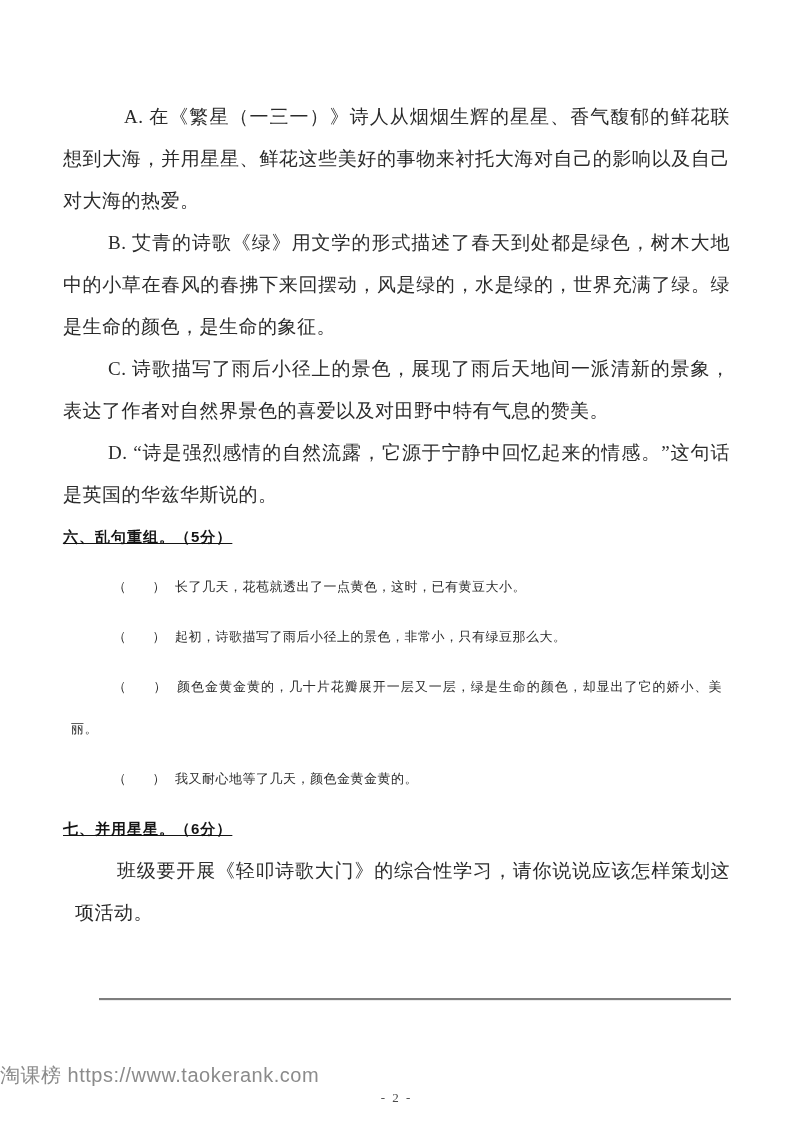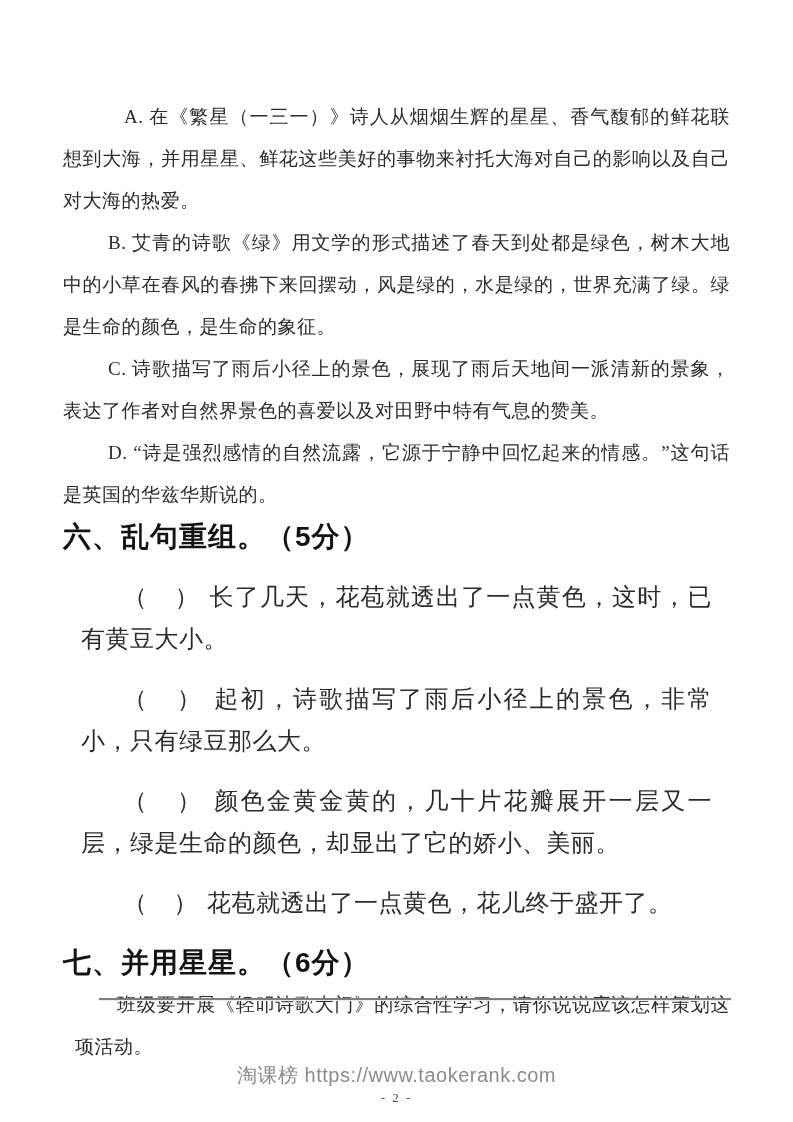--- a/index.html
+++ b/index.html
@@ -30,29 +30,30 @@
     text-indent: 45px;
     color: #2b2b2b;
     letter-spacing: 0.5px;
   }
   .para.deep-indent {
     text-indent: 61px;
   }
   .section-heading {
     margin: 0;
     font-family: "Liberation Sans", sans-serif;
-    font-size: 28px;
+    font-size: 15px;
     font-weight: 700;
     line-height: 42px;
     color: #141414;
     letter-spacing: 1px;
+    text-decoration: underline;
   }
   .item {
-    margin: 18px;
-    font-size: 24px;
+    margin: 8px;
+    font-size: 13px;
     line-height: 42px;
     text-align: justify;
     text-indent: 42px;
     color: #2b2b2b;
     letter-spacing: 0.5px;
   }
   .bracket { color: #2b2b2b; }
   .bracket-gap {
     display: inline-block;
     width: 26px;
@@ -68,21 +69,21 @@
     width: 632px;
     height: 0;
     border-top: 2px solid #7e7e7e;
     border-bottom: 1px solid #ececec;
   }
   .footer-site {
     position: absolute;
     left: 0;
     top: 1062px;
     width: 793px;
-    text-align: center;
+    text-align: left;
     font-family: "Liberation Sans", sans-serif;
     font-size: 20px;
     color: #8b8b8b;
     letter-spacing: 0.5px;
   }
   .footer-pagenum {
     position: absolute;
     left: 0;
     top: 1090px;
     width: 793px;
@@ -107,21 +108,21 @@
 
     <h2 class="section-heading">六、乱句重组。（5分）</h2>
 
     <p class="item"><span class="bracket">（</span><span class="bracket-gap"></span><span class="bracket">）</span><span class="bracket-after"></span><span>长了几天，花苞就透出了一点黄色，这时，已有黄豆大小。</span></p>
 
     <p class="item"><span class="bracket">（</span><span class="bracket-gap"></span><span class="bracket">）</span><span class="bracket-after"></span><span>起初，诗歌描写了雨后小径上的景色，非常小，只有绿豆那么大。</span></p>
 
 
     <p class="item"><span class="bracket">（</span><span class="bracket-gap"></span><span class="bracket">）</span><span class="bracket-after"></span><span>颜色金黄金黄的，几十片花瓣展开一层又一层，绿是生命的颜色，却显出了它的娇小、美丽。</span></p>
 
-    <p class="item"><span class="bracket">（</span><span class="bracket-gap"></span><span class="bracket">）</span><span class="bracket-after"></span><span>花苞就透出了一点黄色，花儿终于盛开了。</span></p>
+    <p class="item"><span class="bracket">（</span><span class="bracket-gap"></span><span class="bracket">）</span><span class="bracket-after"></span><span>我又耐心地等了几天，颜色金黄金黄的。</span></p>
 
     <h2 class="section-heading">七、并用星星。（6分）</h2>
 
     <p class="para" style="text-indent: 42px; margin-left: 12px;">班级要开展《轻叩诗歌大门》的综合性学习，请你说说应该怎样策划这项活动。</p>
 
   </div>
 
   <div class="footer-rule"></div>
 
   <div class="footer-site">淘课榜 https://www.taokerank.com</div>

